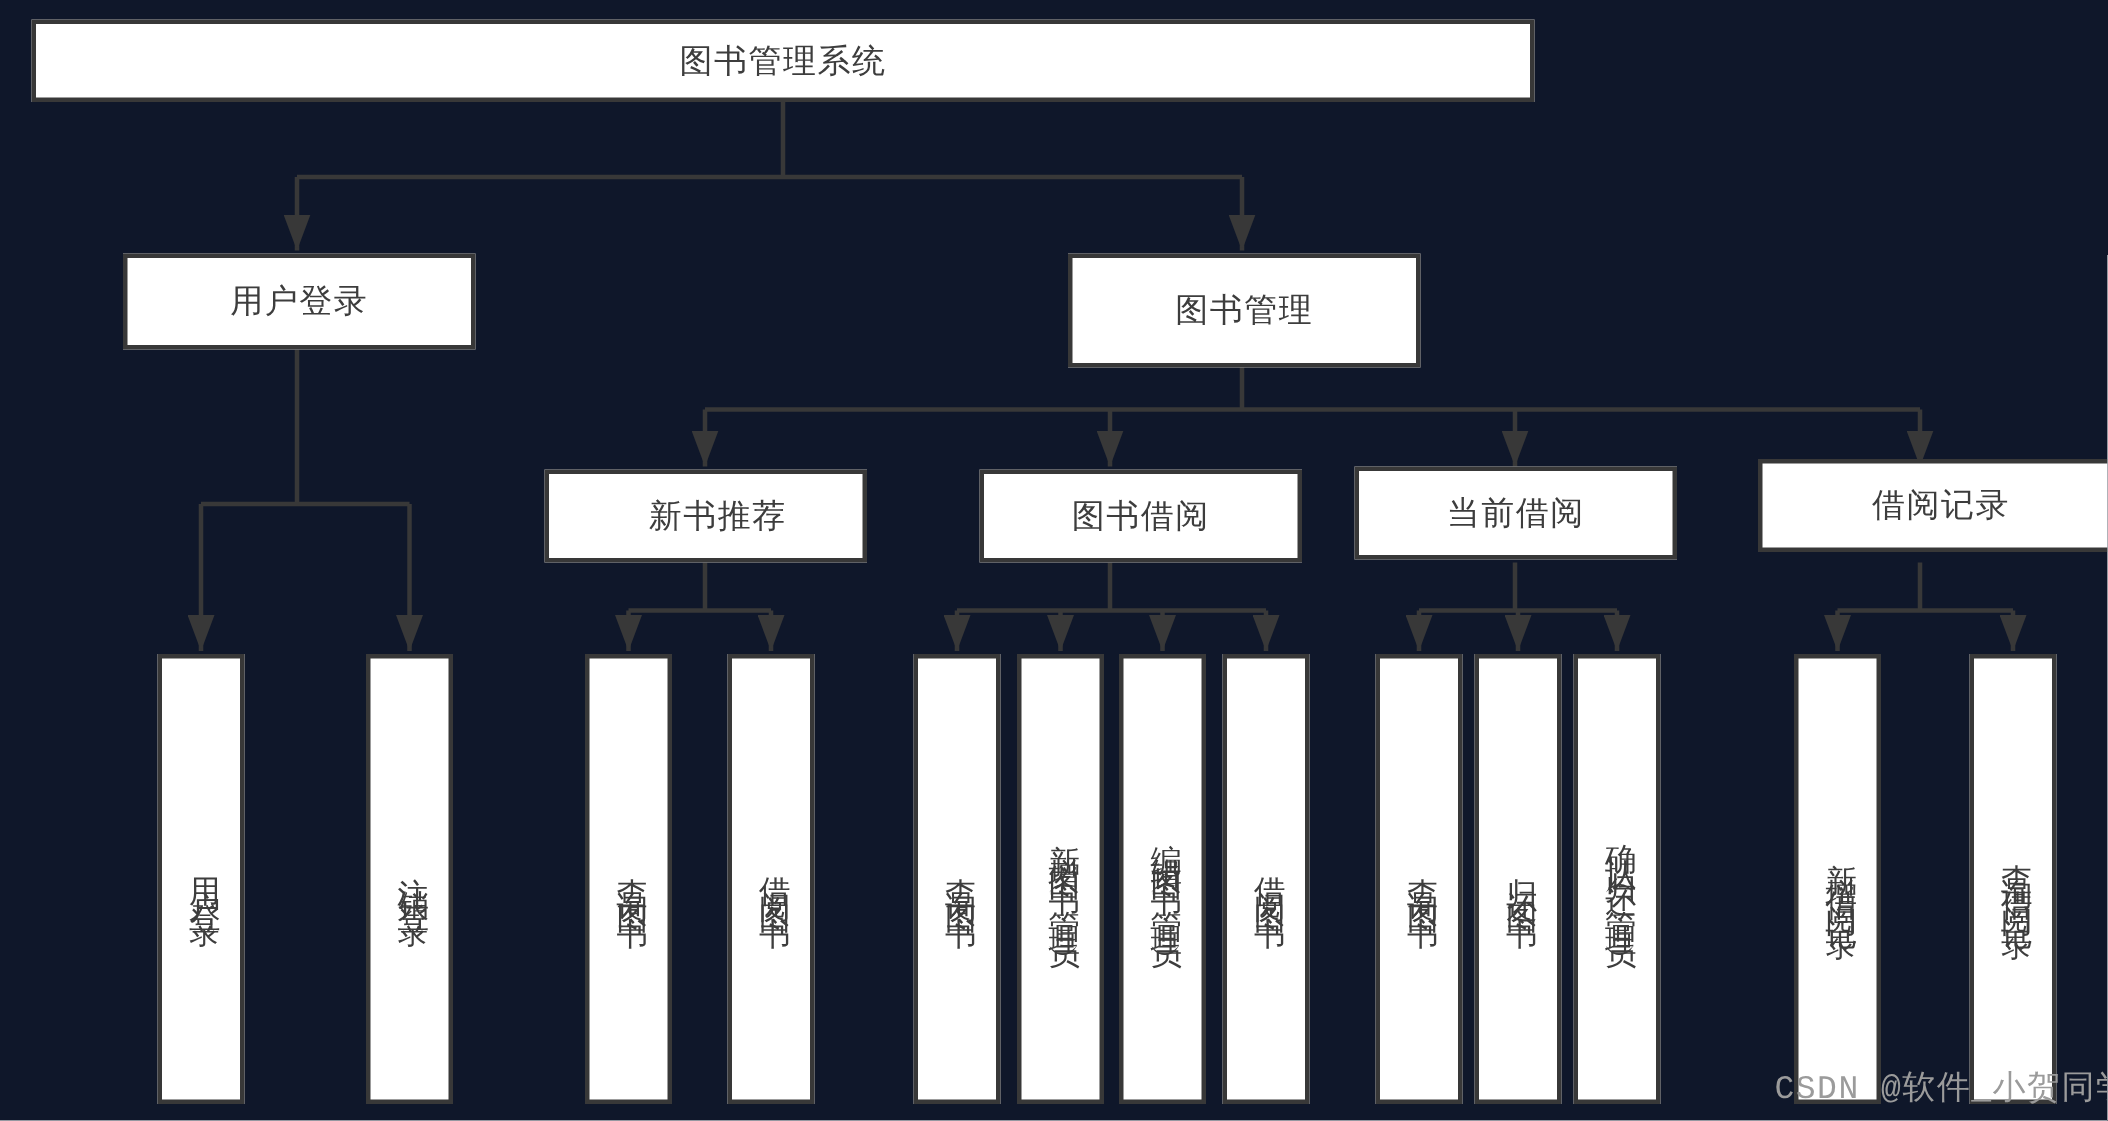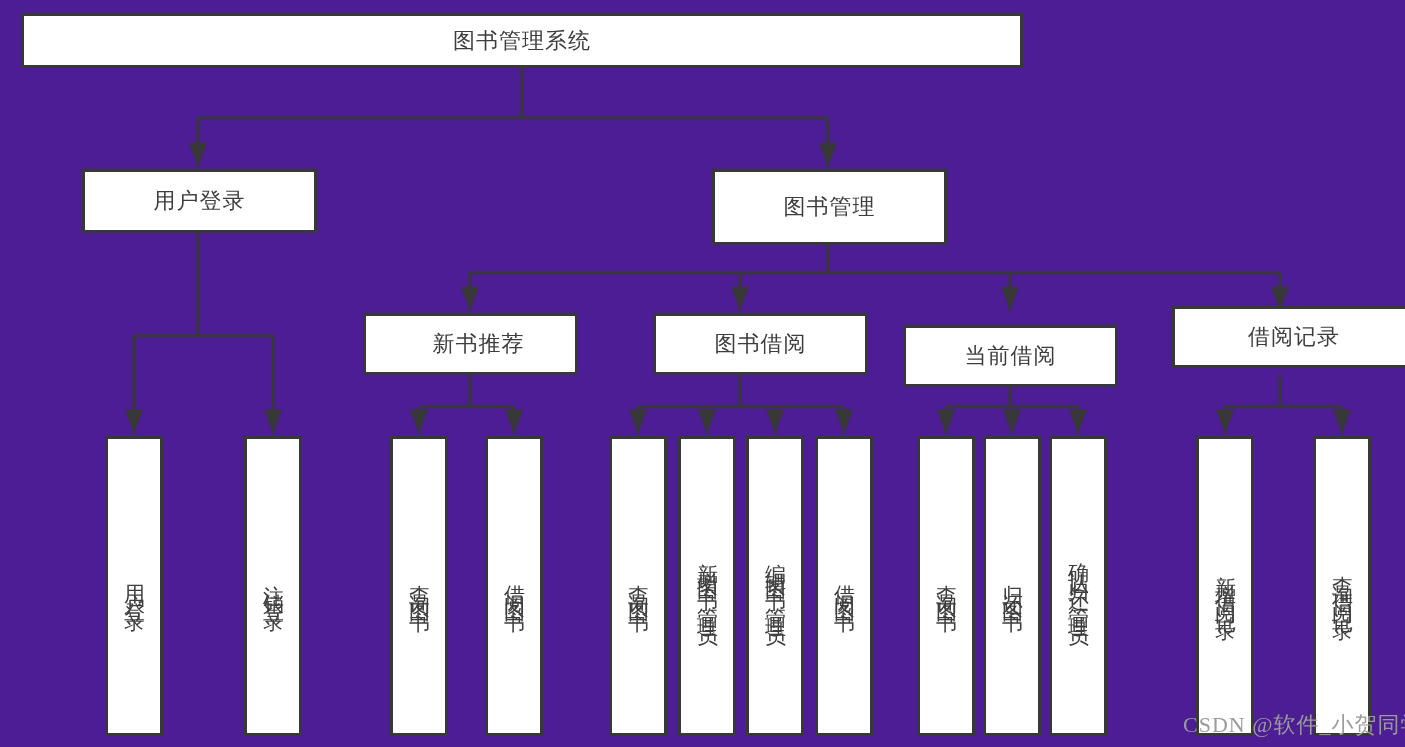--- a/index.html
+++ b/index.html
@@ -1,21 +1,21 @@
 <!DOCTYPE html>
 <html><head>
 <meta charset="utf-8">
 <style>
   html, body { margin: 0; padding: 0; background: #ffffff; }
   .canvas {
     position: relative;
     width: 1405px;
     height: 747px;
-    background: #4c1d95;
-    font-family: Liberation Serif, serif;
+    background: #0f172a;
+    font-family: Liberation Mono, monospace;
     overflow: hidden;
   }
   svg.connectors {
     position: absolute;
     left: 0; top: 0;
     width: 1405px; height: 747px;
   }
   .box {
     position: absolute;
     box-sizing: border-box;
@@ -96,21 +96,21 @@
     </g>
   </svg>
 
   <div class="box hbox" style="left:21px; top:13px; width:1002px; height:55px;">图书管理系统</div>
 
   <div class="box hbox" style="left:82px; top:169px; width:235px; height:64px;">用户登录</div>
   <div class="box hbox" style="left:712px; top:169px; width:235px; height:76px;">图书管理</div>
 
   <div class="box hbox" style="left:363px; top:313px; width:215px; height:62px;padding-left:16px;">新书推荐</div>
   <div class="box hbox" style="left:633px; top:313px; width:215px; height:62px;margin-left:20px;">图书借阅</div>
-  <div class="box hbox" style="left:903px; top:325px; width:215px; height:62px;">当前借阅</div>
+  <div class="box hbox" style="left:903px; top:311px; width:215px; height:62px;">当前借阅</div>
   <div class="box hbox" style="left:1172px; top:306px; width:244px; height:62px;">借阅记录</div>
 
   <div class="box vbox" style="left:105px; top:436px; width:58px; height:300px;">用户登录</div>
   <div class="box vbox" style="left:244px; top:436px; width:58px; height:300px;">注销登录</div>
 
   <div class="box vbox" style="left:390px; top:436px; width:58px; height:300px;">查询图书</div>
   <div class="box vbox" style="left:485px; top:436px; width:58px; height:300px;">借阅图书</div>
 
   <div class="box vbox" style="left:609px; top:436px; width:58px; height:300px;">查询图书</div>
   <div class="box vbox" style="left:678px; top:436px; width:58px; height:300px;">新增图书（管理员）</div>

